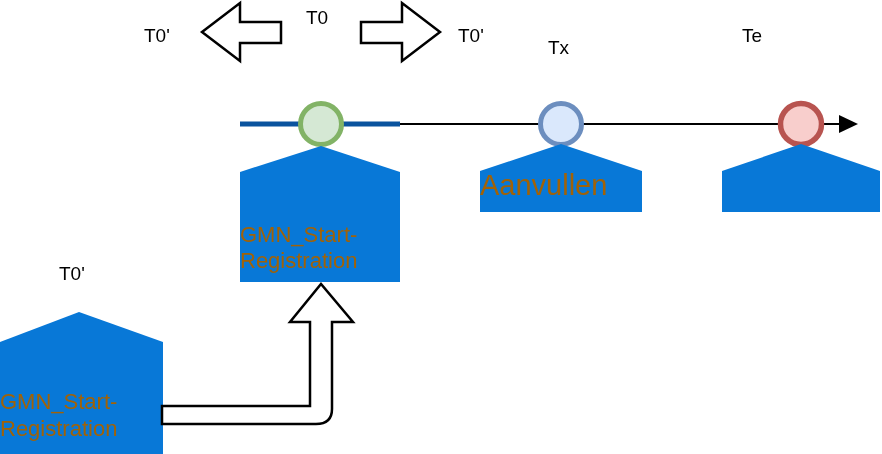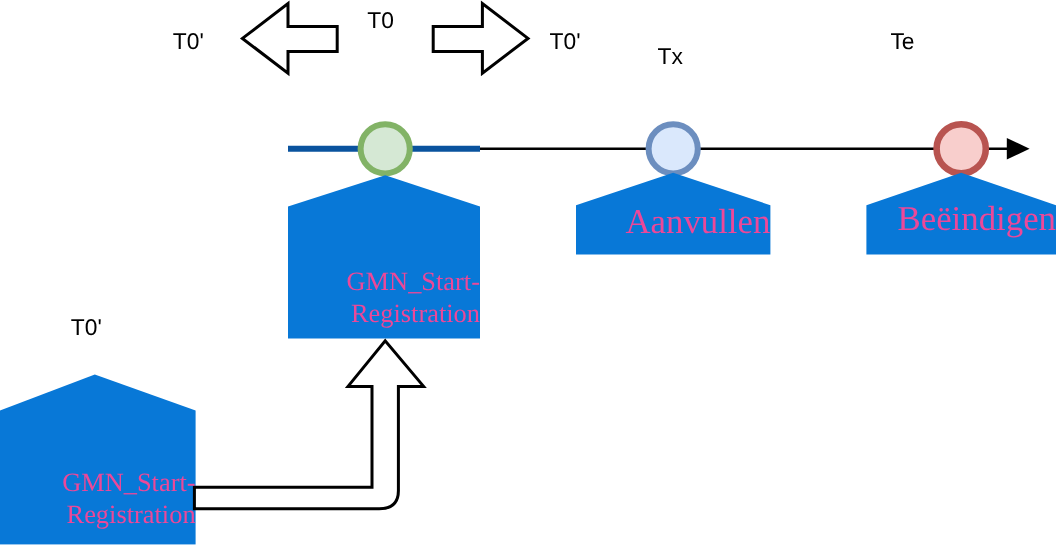--- a/index.html
+++ b/index.html
@@ -14,24 +14,23 @@
   #shapes { position: absolute; left: 0; top: 0; }
   .time-label {
     position: absolute;
     color: #000000;
     font-size: 19px;
     line-height: 23px;
     white-space: nowrap;
   }
   .house-label {
     position: absolute;
-    color: #ec4899;
-    text-align: right;
+    color: #a16207;
+    text-align: left;
     white-space: nowrap;
-    font-family: Liberation Serif, serif;
   }
   .house-label span { display: block; }
   #lbl-house-top   { left: 240px; top: 222px; width: 160px; font-size: 22px; line-height: 26px; }
   #lbl-aanvullen   { left: 480px; top: 170px; width: 162px; font-size: 29px; line-height: 30px; }
   #lbl-beeindigen  { left: 722px; top: 168px; width: 158px; font-size: 29px; line-height: 30px; }
   #lbl-house-bottom{ left: 0px;   top: 388px; width: 163px; font-size: 22px; line-height: 27px; }
   #lbl-t0p-left   { left: 144px; top: 24px; }
   #lbl-t0         { left: 306px; top: 6px; }
   #lbl-t0p-right  { left: 458px; top: 24px; }
   #lbl-tx         { left: 548px; top: 36px; }
@@ -71,20 +70,19 @@
   <div id="lbl-te" class="time-label">Te</div>
   <div id="lbl-t0p-bottom" class="time-label">T0'</div>
 
   <div id="lbl-house-top" class="house-label">
     <span>GMN_Start-</span>
     <span>Registration</span>
   </div>
 
   <div id="lbl-aanvullen" class="house-label">Aanvullen</div>
 
-  <div id="lbl-beeindigen" class="house-label">Beëindigen</div>
 
   <div id="lbl-house-bottom" class="house-label">
     <span>GMN_Start-</span>
     <span>Registration</span>
   </div>
 
 </div>
 
 </body></html>

